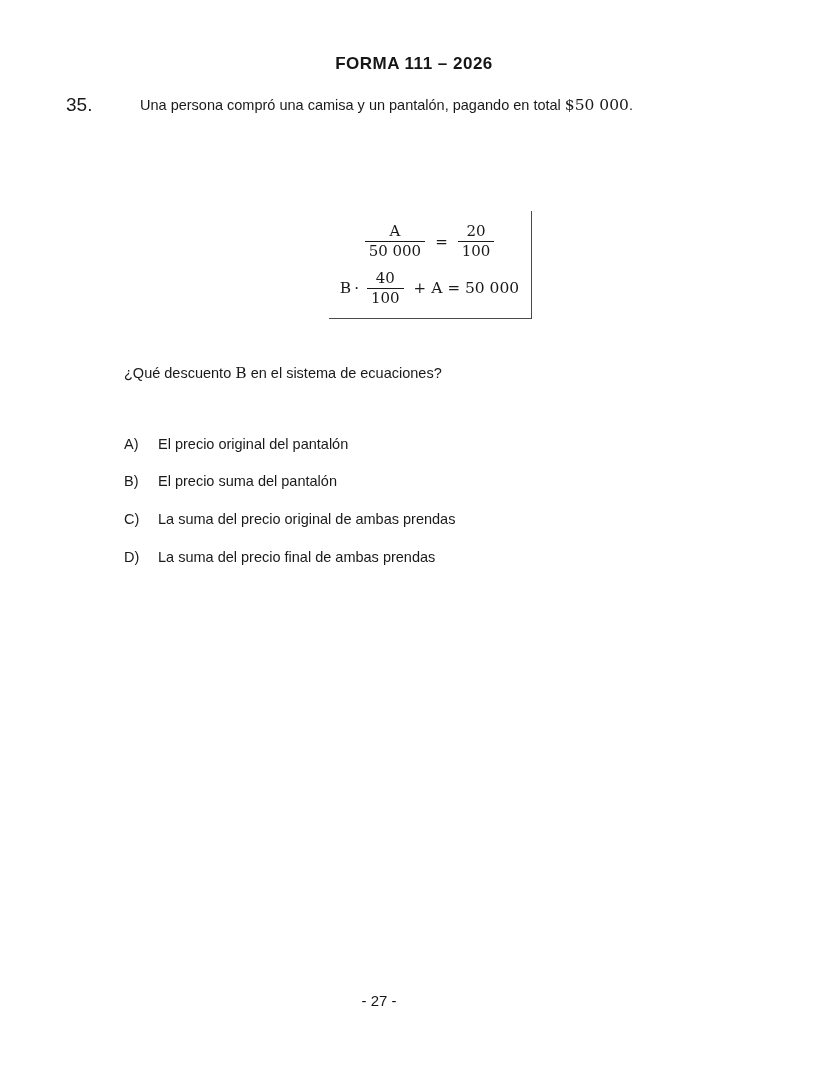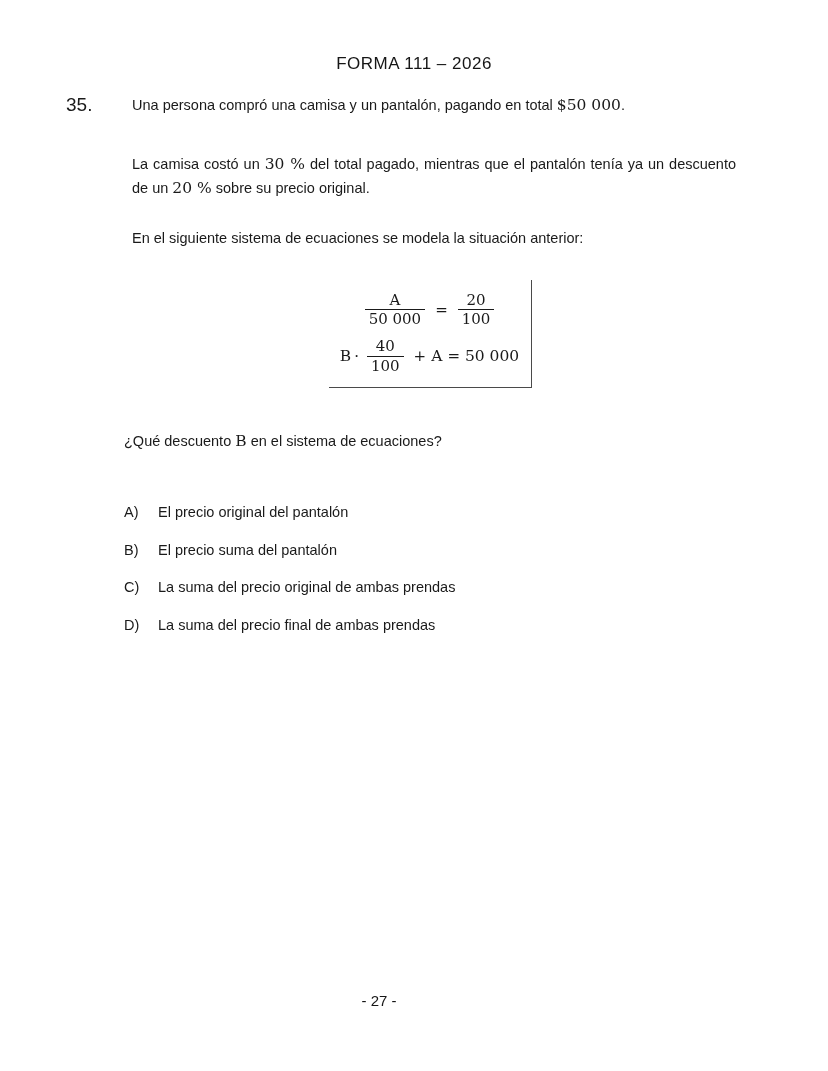--- a/index.html
+++ b/index.html
@@ -23,36 +23,37 @@
   }
   .header {
     position: absolute;
     top: 54px;
     left: 0;
     width: 828px;
     text-align: center;
     font-size: 17px;
     letter-spacing: 0.5px;
     color: #161616;
+    font-weight: bold;
   }
   .qnum {
     position: absolute;
     left: 66px;
     top: 94px;
     font-size: 19px;
     color: #1a1a1a;
   }
   .body-block {
     position: absolute;
     left: 124px;
     top: 94px;
     width: 612px;
   }
   p.stem {
-    margin: 0 0 0 8px;
+    margin: 0 0 0 16px;
     font-size: 14.5px;
     line-height: 1.5;
     text-align: justify;
     text-justify: inter-word;
   }
   .gap-1 { height: 36px; }
   .gap-2 { height: 28px; }
   .gap-3 { height: 30px; }
   .gap-4 { height: 28px; }
   .math {
@@ -153,27 +154,23 @@
   <div class="qnum">35.</div>
 
   <div class="body-block">
 
     <p class="stem">
       <span>Una persona compró una camisa y un pantalón, pagando en total </span><span class="math">$50 000</span><span>.</span>
     </p>
 
     <div class="gap-1"></div>
 
-    <p class="stem">
-      <span>La camisa costó un </span><span class="math">30 %</span><span> del total pagado, mientras que el pantalón tenía ya un descuento de un </span><span class="math">20 %</span><span> sobre su precio original.</span>
-    </p>
 
     <div class="gap-2"></div>
 
-    <p class="stem">En el siguiente sistema de ecuaciones se modela la situación anterior:</p>
 
     <div class="gap-3"></div>
 
     <div class="sysbox">
       <div class="eqrow">
         <span class="frac">
           <span class="num">A</span>
           <span class="den">50 000</span>
         </span>
         <span class="op">=</span>

